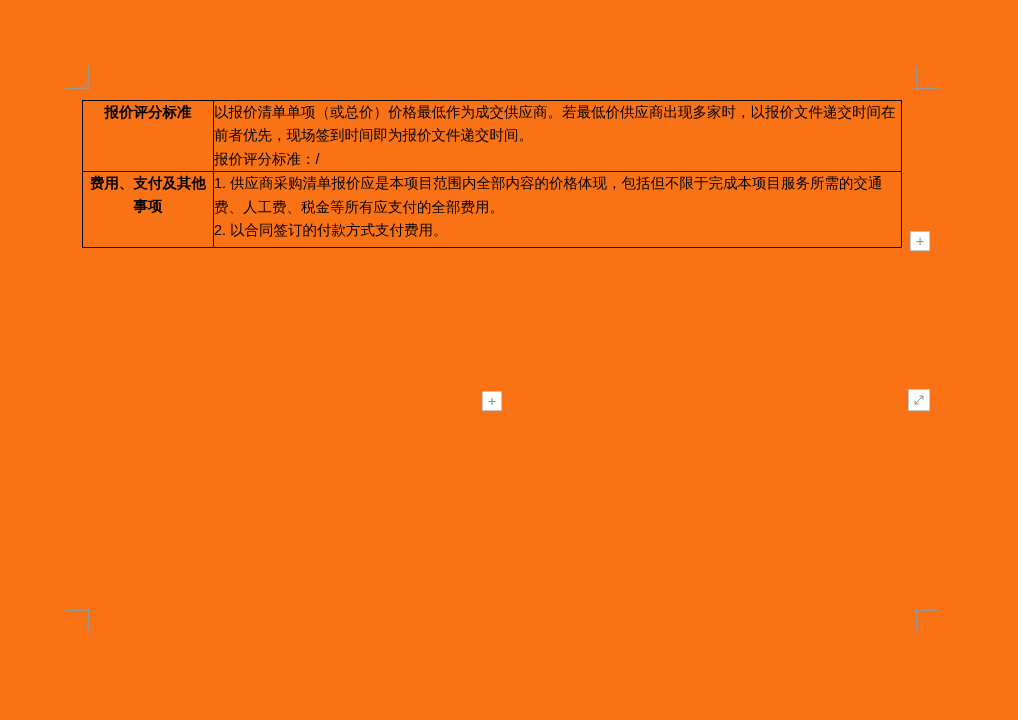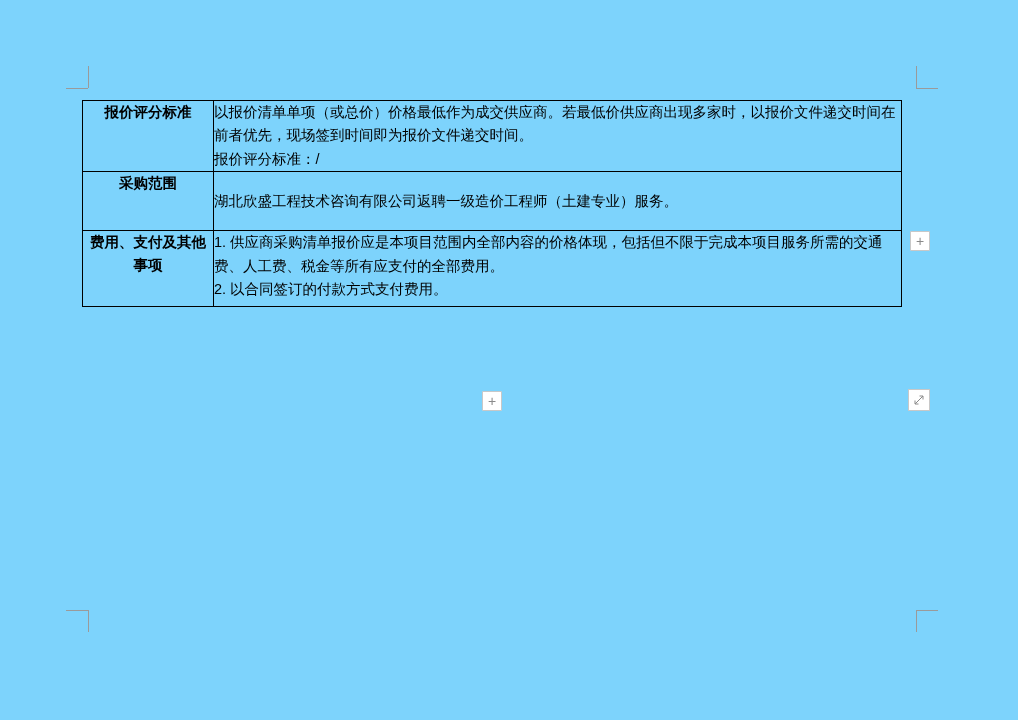--- a/index.html
+++ b/index.html
@@ -15,21 +15,21 @@
     overflow: hidden;
   }
 
   
   .page {
     position: absolute;
     left: 0;
     top: 0;
     width: 1018px;
     height: 720px;
-    background: #7dd3fc;
+    background: #f97316;
   }
 
   
   .mark {
     position: absolute;
     background: transparent;
   }
   .mark i {
     position: absolute;
     background: #9a9a9a;
@@ -154,26 +154,20 @@
 
   <table class="doc-table">
     <tbody>
       <tr class="row-1">
         <td class="label-cell">报价评分标准</td>
         <td class="body-cell">
           <p>以报价清单单项（或总价）价格最低作为成交供应商。若最低价供应商出现多家时，以报价文件递交时间在前者优先，现场签到时间即为报价文件递交时间。</p>
           <p>报价评分标准：/</p>
         </td>
       </tr>
-      <tr class="row-2">
-        <td class="label-cell">采购范围</td>
-        <td class="body-cell">
-          <p>湖北欣盛工程技术咨询有限公司返聘一级造价工程师（土建专业）服务。</p>
-        </td>
-      </tr>
       <tr class="row-3">
         <td class="label-cell">费用、支付及其他事项</td>
         <td class="body-cell">
           <p class="num-item">1. 供应商采购清单报价应是本项目范围内全部内容的价格体现，包括但不限于完成本项目服务所需的交通费、人工费、税金等所有应支付的全部费用。</p>
           <p class="num-item">2. 以合同签订的付款方式支付费用。</p>
         </td>
       </tr>
     </tbody>
   </table>
 

